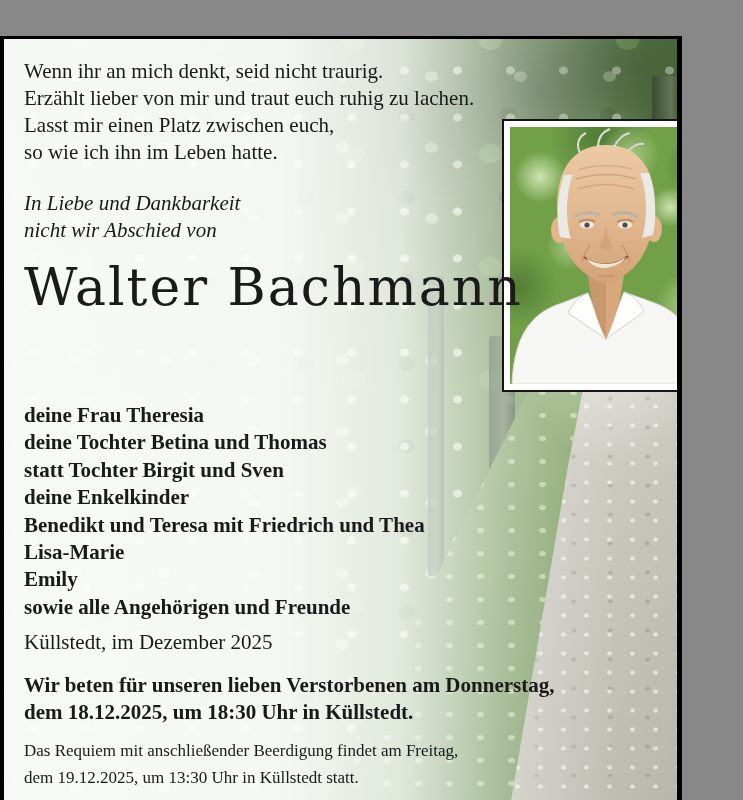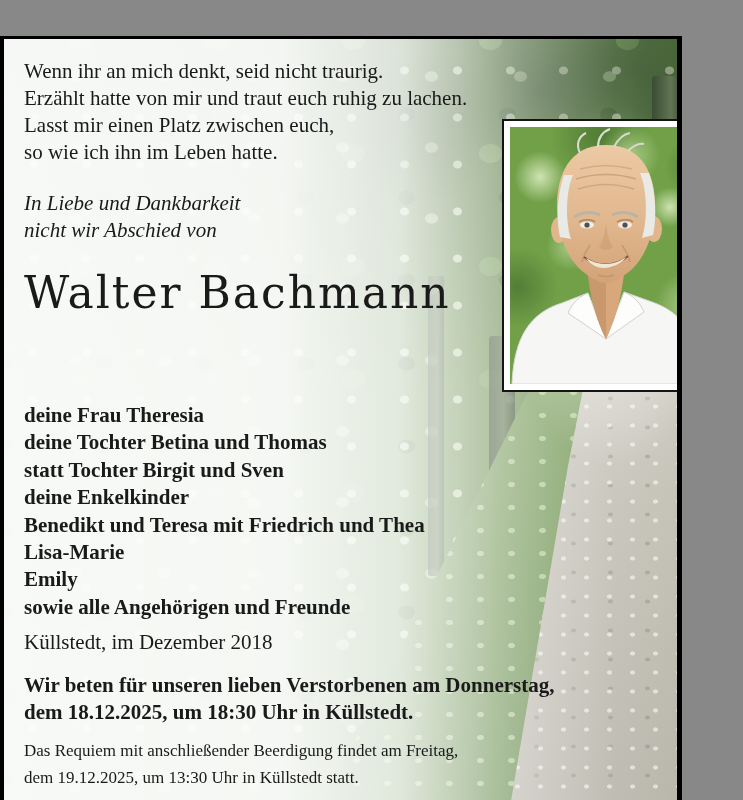--- a/index.html
+++ b/index.html
@@ -90,21 +90,21 @@
       radial-gradient(circle 50px at 90px 8px,   rgba(48,88,33,0.5), transparent),
       radial-gradient(circle 24px at 60px 120px, rgba(220,240,190,0.5), transparent),
       radial-gradient(circle 30px at 185px 40px, rgba(52,92,36,0.5), transparent);
   }
   .portrait-scene svg { position:absolute; inset:0; }
   
   .txt { position:absolute; left:24px; z-index:7; }
   .line { white-space:nowrap; }
   .poem      { top:22px;  font-size:21px; line-height:27px; }
   .farewell  { top:154px; font-size:21px; line-height:27px;font-style:italic; }
-  .name      { top:231px; font-family:"DejaVu Serif", serif; font-size:44px; letter-spacing:2px; line-height:1.2; }
+  .name      { top:220px; font-family:"DejaVu Serif", serif; font-size:52px; letter-spacing:2px; line-height:1.2; }
   .dates     { top:308px; font-family:"DejaVu Serif", serif; font-size:26px; letter-spacing:2px; }
   .dates .death { margin-left:34px; }
   .family    { top:366px; font-size:21px; line-height:27.4px; font-weight:bold; }
   .placedate { top:594px; font-size:21px; }
   .para1     { top:636px; font-size:21px; line-height:27px;font-weight:bold; }
   .para2     { top:701px; font-size:17px; line-height:27px; }
   .home      { top:768px; font-size:17px; }
   
   .card-border {
     position:absolute; inset:0; z-index:10; pointer-events:none;
@@ -182,21 +182,21 @@
 
         <path d="M74,130 C86,140 106,140 118,129" stroke="#8a5340" stroke-width="2" fill="none"></path>
         <path d="M76,131 C88,139 104,139 116,130 C112,137 100,141 94,141 C86,141 79,136 76,131 Z" fill="#efe7d8"></path>
         <path d="M88,148 C92,150 100,150 104,148" stroke="rgba(170,120,80,0.35)" stroke-width="1.5" fill="none"></path>
       </svg>
     </div>
   </div>
 
   <div class="txt poem">
     <div class="line">Wenn ihr an mich denkt, seid nicht traurig.</div>
-    <div class="line">Erzählt hatte von mir und traut euch ruhig zu lachen.</div>
+    <div class="line">Erzählt lieber von mir und traut euch ruhig zu lachen.</div>
     <div class="line">Lasst mir einen Platz zwischen euch,</div>
     <div class="line">so wie ich ihn im Leben hatte.</div>
   </div>
 
   <div class="txt farewell">
     <div class="line">In Liebe und Dankbarkeit</div>
     <div class="line">nicht wir Abschied von</div>
   </div>
 
   <div class="txt name line">Walter Bachmann</div>
@@ -206,21 +206,21 @@
     <div class="line">deine Frau Theresia</div>
     <div class="line">deine Tochter Betina und Thomas</div>
     <div class="line">statt Tochter Birgit und Sven</div>
     <div class="line">deine Enkelkinder</div>
     <div class="line">Benedikt und Teresa mit Friedrich und Thea</div>
     <div class="line">Lisa-Marie</div>
     <div class="line">Emily</div>
     <div class="line">sowie alle Angehörigen und Freunde</div>
   </div>
 
-  <div class="txt placedate line">Küllstedt, im Dezember 2018</div>
+  <div class="txt placedate line">Küllstedt, im Dezember 2025</div>
 
   <div class="txt para1">
     <div class="line">Wir beten für unseren lieben Verstorbenen am Donnerstag,</div>
     <div class="line">dem 18.12.2025, um 18:30 Uhr in Küllstedt.</div>
   </div>
 
   <div class="txt para2">
     <div class="line">Das Requiem mit anschließender Beerdigung findet am Freitag,</div>
     <div class="line">dem 19.12.2025, um 13:30 Uhr in Küllstedt statt.</div>
   </div>

